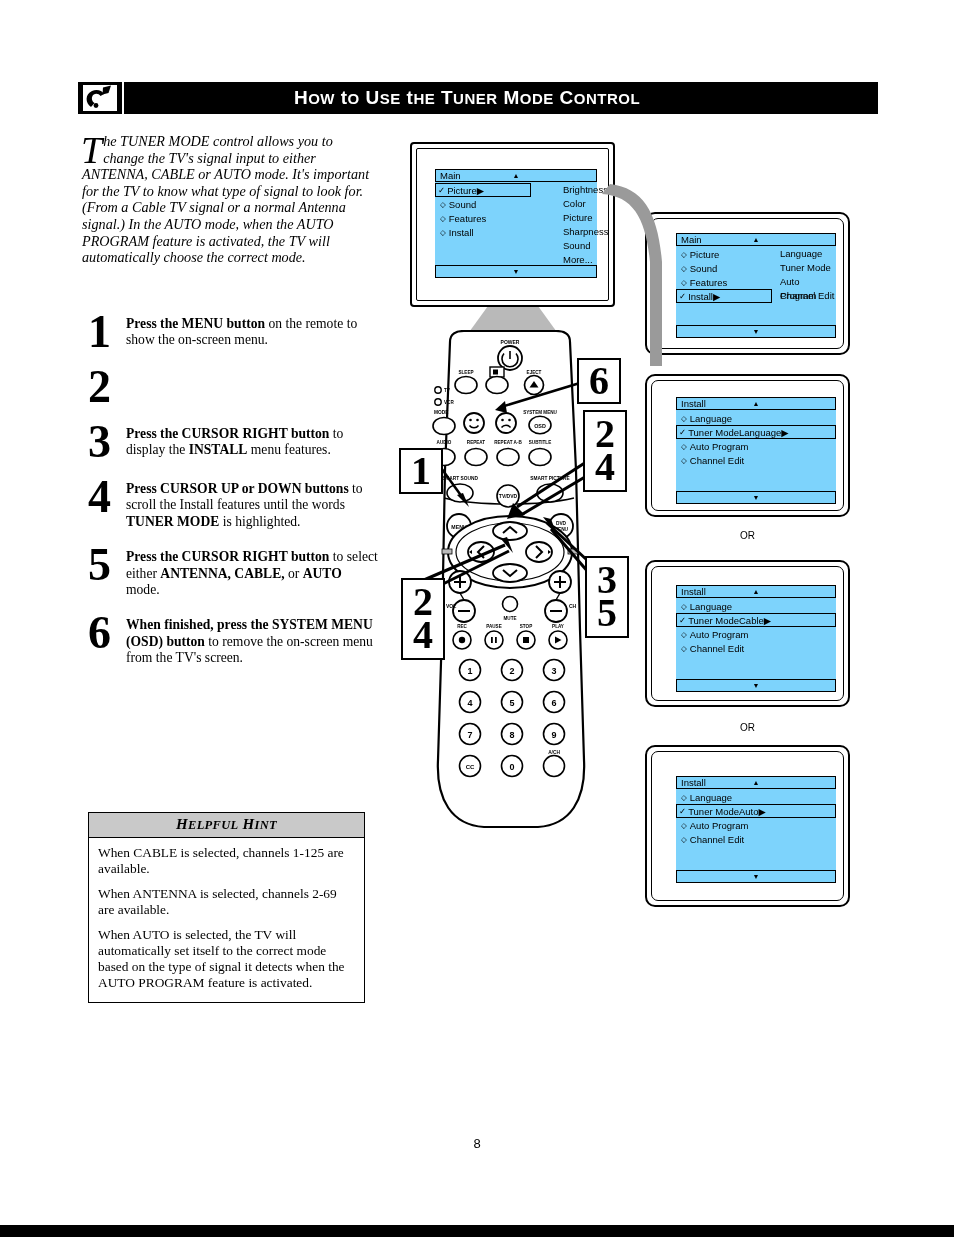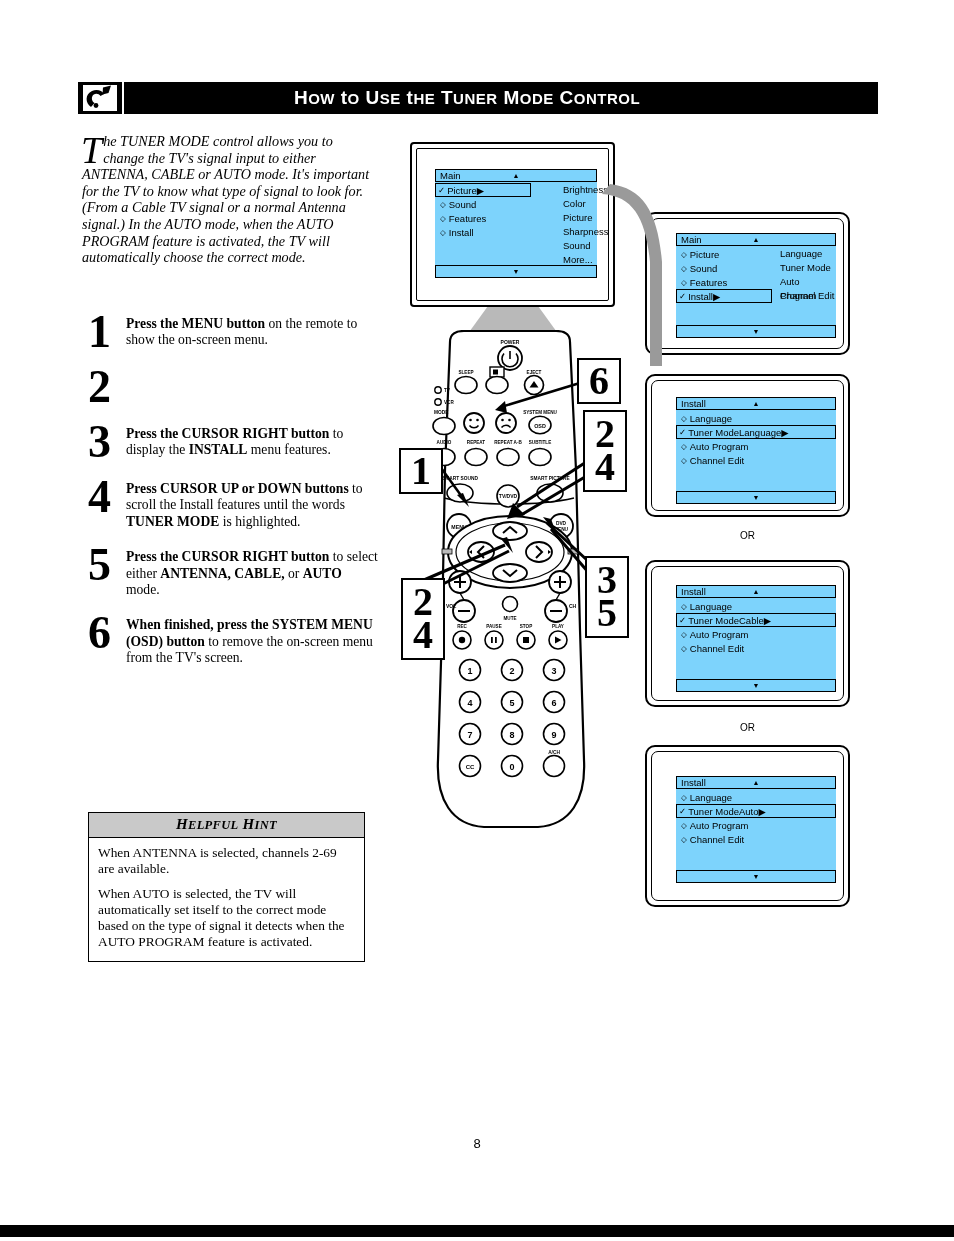--- a/index.html
+++ b/index.html
@@ -195,20 +195,21 @@
       </div>
       <div class="step">
         <div class="step-num">6</div>
         <div class="step-body"><b>When finished, press the SYSTEM MENU (OSD) button</b> to remove the on-screen menu from the TV's screen.</div>
       </div>
     </div>
 
   <div id="hint-box">
     <div id="hint-title">H<span class="sc">ELPFUL</span> H<span class="sc">INT</span></div>
     <div id="hint-body">
+        <p>When CABLE is selected, channels 1-125 are available.</p>
         <p>When ANTENNA is selected, channels 2-69 are available.</p>
         <p>When AUTO is selected, the TV will automatically set itself to the correct mode based on the type of signal it detects when the AUTO PROGRAM feature is activated.</p>
       </div>
   </div>
 
   <div id="tv-1">
     <div id="tv-1-inner">
       <div class="osd" id="osd-0" style="left:18px; top:20px; width:162px;">
           <div class="osd-bar header-row">
             <span class="lbl">Main</span>

